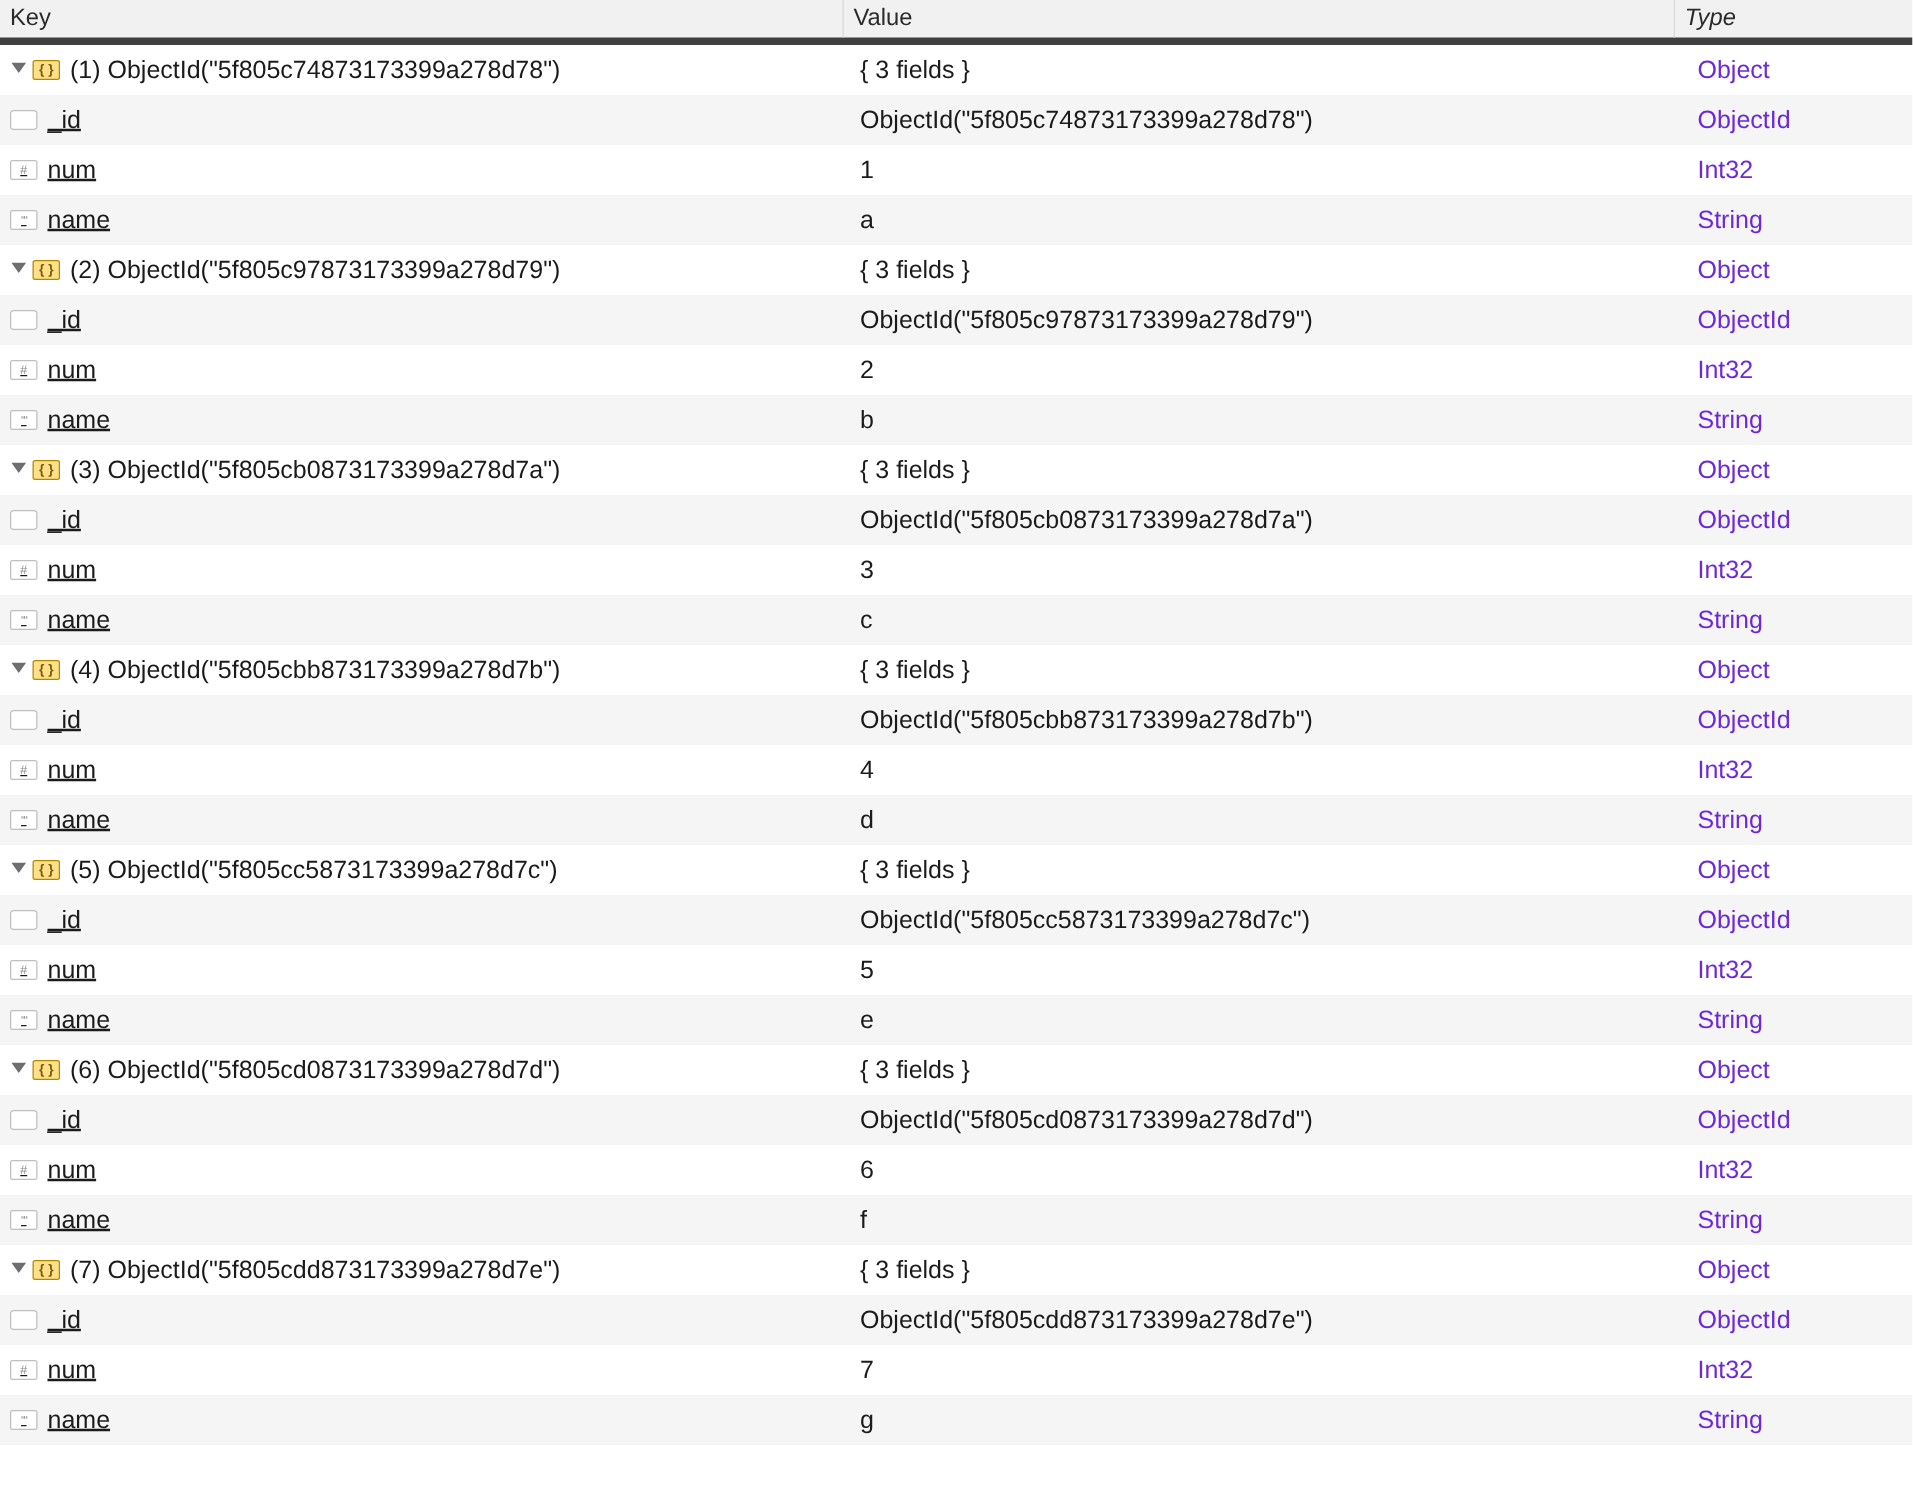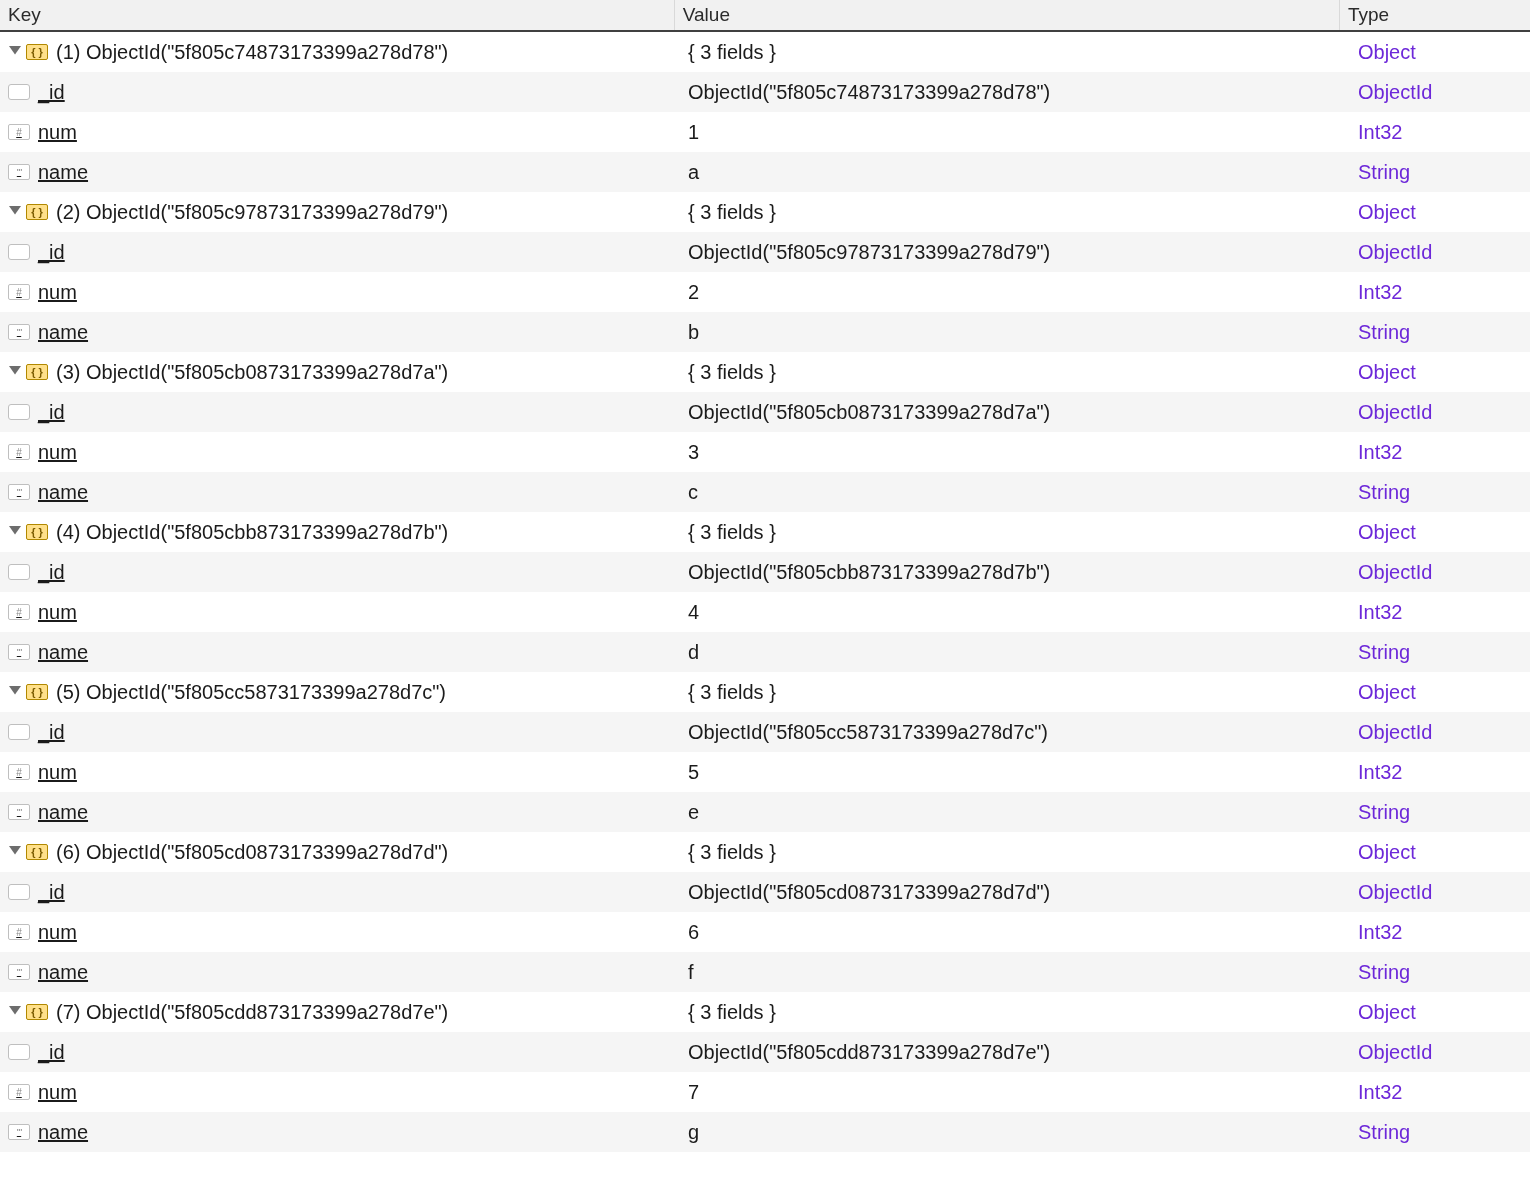--- a/index.html
+++ b/index.html
@@ -11,35 +11,35 @@
     color: #1b1b1b;
     background: #ffffff;
   }
   .table {
     width: 1530px;
     border-collapse: collapse;
   }
   .header {
     display: flex;
     background: #f1f1f1;
-    border-bottom: 2px solid #404040;
+    border-bottom: 6px solid #404040;
     height: 30px;
   }
   .header .col {
     display: flex;
     align-items: center;
     padding: 0 8px;
     color: #2b2b2b;
     font-size: 19px;
     border-right: 1px solid #d9d9d9;
   }
   .header .col:last-child { border-right: none; }
   .col-key   { width: 680px; }
   .col-value { width: 670px; }
-  .col-type  { width: 180px; color: #8a8a8a; }
+  .col-type  { width: 180px; color: #8a8a8a; font-style: italic; }
 
   .row {
     display: flex;
     height: 40px;
     align-items: center;
   }
   .row.alt { background: #f5f5f5; }
   .row .cell {
     display: flex;
     align-items: center;

